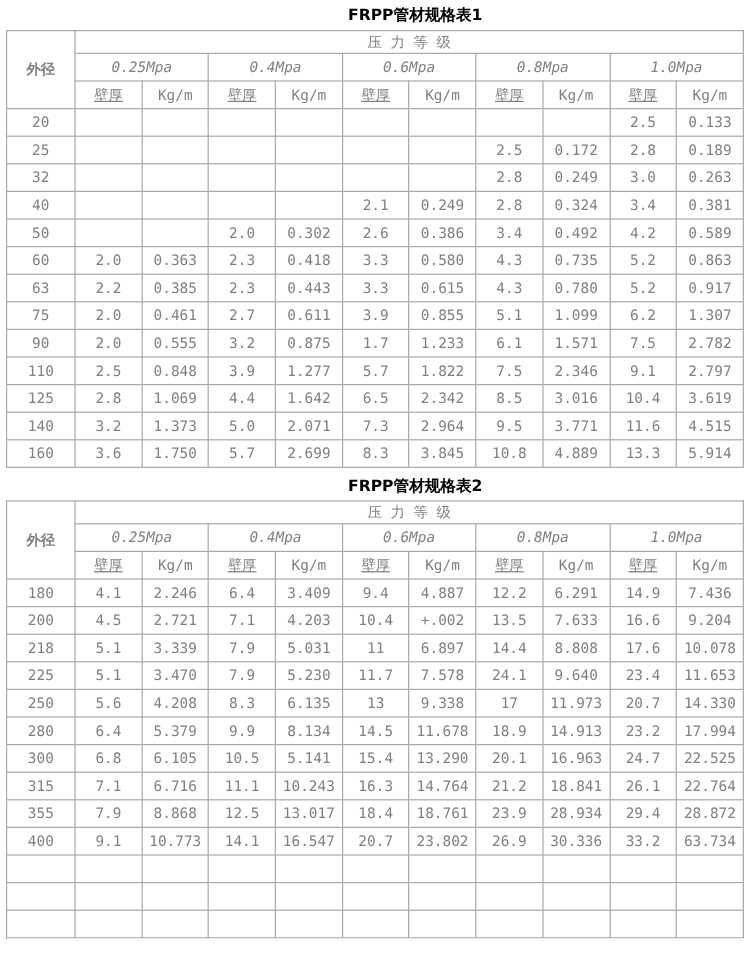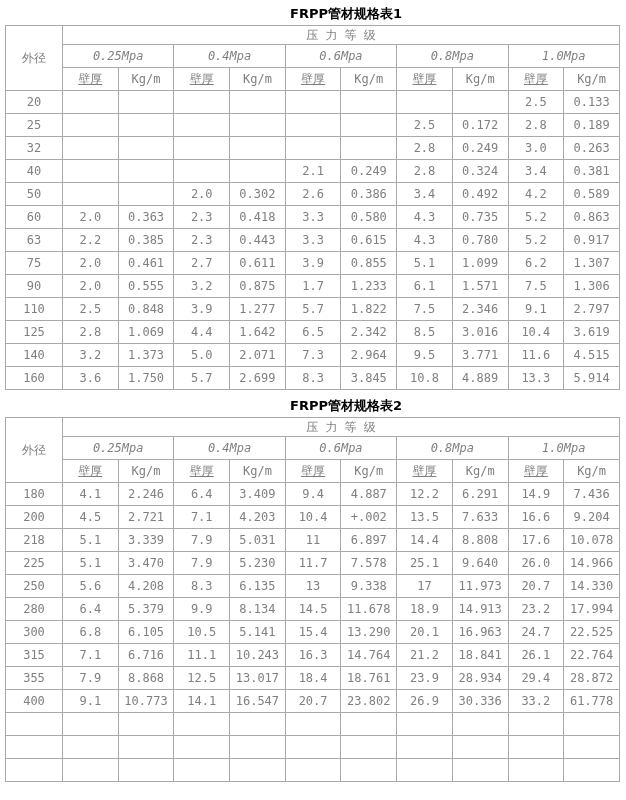--- a/index.html
+++ b/index.html
@@ -42,20 +42,21 @@
     padding: 0;
     overflow: hidden;
     font-family: "DejaVu Sans Mono", monospace;
   }
   td.od-head {
     text-align: left;
     padding-left: 3px;
     width: 57px;
     line-height: 15px;
     font-size: 12px;
+    font-weight: bold;
   }
   tr.grade-row td { height: 18px; }
   tr.level-row td { height: 22px; font-style: italic; }
   tr.sub-row td { height: 22px; }
   td.wall-th { text-decoration: underline; }
   td.data-cell, td.od-cell { height: 22px; }
 </style>
 </head>
 <body>
 
@@ -209,21 +210,21 @@
           <td class="od-cell">90</td>
           <td class="data-cell">2.0</td>
           <td class="data-cell">0.555</td>
           <td class="data-cell">3.2</td>
           <td class="data-cell">0.875</td>
           <td class="data-cell">1.7</td>
           <td class="data-cell">1.233</td>
           <td class="data-cell">6.1</td>
           <td class="data-cell">1.571</td>
           <td class="data-cell">7.5</td>
-          <td class="data-cell">1.306</td>
+          <td class="data-cell">2.782</td>
         </tr>
         <tr>
           <td class="od-cell">110</td>
           <td class="data-cell">2.5</td>
           <td class="data-cell">0.848</td>
           <td class="data-cell">3.9</td>
           <td class="data-cell">1.277</td>
           <td class="data-cell">5.7</td>
           <td class="data-cell">1.822</td>
           <td class="data-cell">7.5</td>
@@ -354,24 +355,24 @@
           <td class="data-cell">10.078</td>
         </tr>
         <tr>
           <td class="od-cell">225</td>
           <td class="data-cell">5.1</td>
           <td class="data-cell">3.470</td>
           <td class="data-cell">7.9</td>
           <td class="data-cell">5.230</td>
           <td class="data-cell">11.7</td>
           <td class="data-cell">7.578</td>
-          <td class="data-cell">25.1</td>
+          <td class="data-cell">24.1</td>
           <td class="data-cell">9.640</td>
-          <td class="data-cell">26.0</td>
-          <td class="data-cell">14.966</td>
+          <td class="data-cell">23.4</td>
+          <td class="data-cell">11.653</td>
         </tr>
         <tr>
           <td class="od-cell">250</td>
           <td class="data-cell">5.6</td>
           <td class="data-cell">4.208</td>
           <td class="data-cell">8.3</td>
           <td class="data-cell">6.135</td>
           <td class="data-cell">13</td>
           <td class="data-cell">9.338</td>
           <td class="data-cell">17</td>
@@ -435,21 +436,21 @@
           <td class="od-cell">400</td>
           <td class="data-cell">9.1</td>
           <td class="data-cell">10.773</td>
           <td class="data-cell">14.1</td>
           <td class="data-cell">16.547</td>
           <td class="data-cell">20.7</td>
           <td class="data-cell">23.802</td>
           <td class="data-cell">26.9</td>
           <td class="data-cell">30.336</td>
           <td class="data-cell">33.2</td>
-          <td class="data-cell">61.778</td>
+          <td class="data-cell">63.734</td>
         </tr>
         <tr>
           <td class="od-cell"></td>
           <td class="data-cell"></td>
           <td class="data-cell"></td>
           <td class="data-cell"></td>
           <td class="data-cell"></td>
           <td class="data-cell"></td>
           <td class="data-cell"></td>
           <td class="data-cell"></td>

